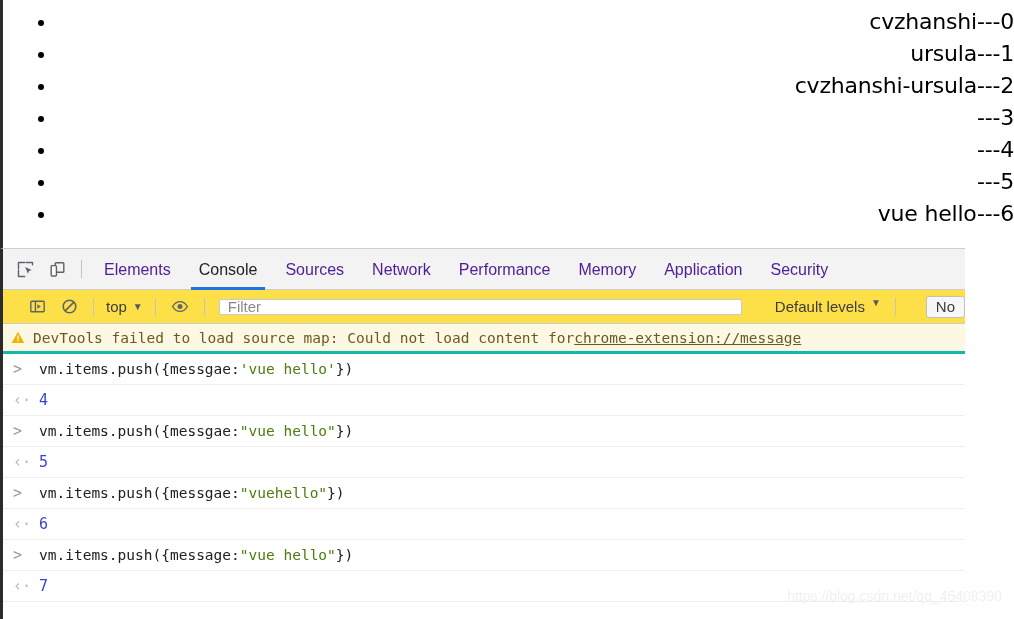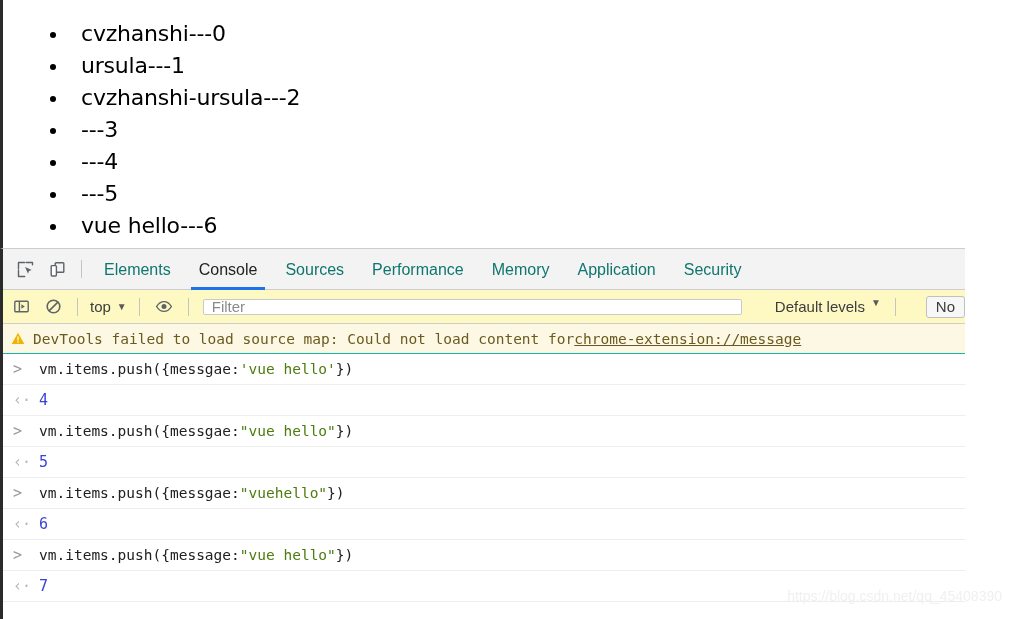--- a/index.html
+++ b/index.html
@@ -21,22 +21,23 @@
   
   .page-area {
     position: absolute;
     left: 0; top: 0;
     width: 1014px; height: 248px;
     background: #ffffff;
     border-left: 3px solid #2b2b2b;
   }
   ul.vue-list {
     list-style: none;
-    margin: 12px;
+    margin: 0;
     padding: 6px 0 0 16px;
+    text-align: right;
   }
   ul.vue-list li {
     position: relative;
     height: 32px;
     line-height: 32px;
     padding-left: 50px;
     font-size: 22px;
     color: #000000;
     font-family: "DejaVu Sans", sans-serif;
     letter-spacing: -0.2px;
@@ -85,41 +86,41 @@
     margin: 0 8px;
     flex: 0 0 1px;
   }
   .dt-tabs { display: flex; align-items: flex-end; height: 41px; }
   .dt-tab {
     position: relative;
     height: 41px;
     line-height: 41px;
     padding: 0 14px;
     font-size: 16px;
-    color: #0f766e;
+    color: #4c1d95;
     white-space: nowrap;
     cursor: pointer;
   }
   .dt-tab.active { color: #222222; }
   .dt-tab.active::after {
     content: "";
     position: absolute;
     left: 6px; right: 6px; bottom: 0;
     height: 3px;
     background: #1a73e8;
   }
 
   
   .dt-filterbar {
     display: flex;
     align-items: center;
     height: 34px;
-    background: #fef9c3;
+    background: #fde047;
     border-bottom: 1px solid #cdcdcd;
-    padding-left: 2px;
+    padding-left: 18px;
   }
   .ctx-select {
     display: flex; align-items: center;
     font-size: 15px;
     color: #3c3c3c;
     padding: 2px 4px;
     cursor: pointer;
     white-space: nowrap;
   }
   .caret {
@@ -172,21 +173,21 @@
   .console-body {
     background: #ffffff;
     height: calc(100% - 76px);
     overflow: hidden;
     font-family: "DejaVu Sans Mono", monospace;
   }
   .warn-row {
     display: flex;
     align-items: center;
     background: #fdf8e3;
-    border-bottom: 1px solid #14b8a6;
+    border-bottom: 3px solid #14b8a6;
     height: 30px;
     padding-left: 8px;
     font-size: 14.5px;
     color: #6b5a20;
     white-space: nowrap;
     overflow: hidden;
   }
   .warn-icon {
     flex: 0 0 auto;
     margin-right: 8px;
@@ -264,20 +265,21 @@
           <rect x="2.2" y="4.6" width="5.2" height="10.4" rx="0.9" fill="#ffffff" stroke="#5f6368" stroke-width="1.4"></rect>
         </svg>
       </div>
 
       <div class="vsep"></div>
 
       <div class="dt-tabs">
         <div class="dt-tab">Elements</div>
         <div class="dt-tab active">Console</div>
         <div class="dt-tab">Sources</div>
+        <div class="dt-tab">Network</div>
         <div class="dt-tab">Performance</div>
         <div class="dt-tab">Memory</div>
         <div class="dt-tab">Application</div>
         <div class="dt-tab">Security</div>
       </div>
     </div>
 
     <div class="dt-filterbar">
 
       <div class="dt-iconbtn">

